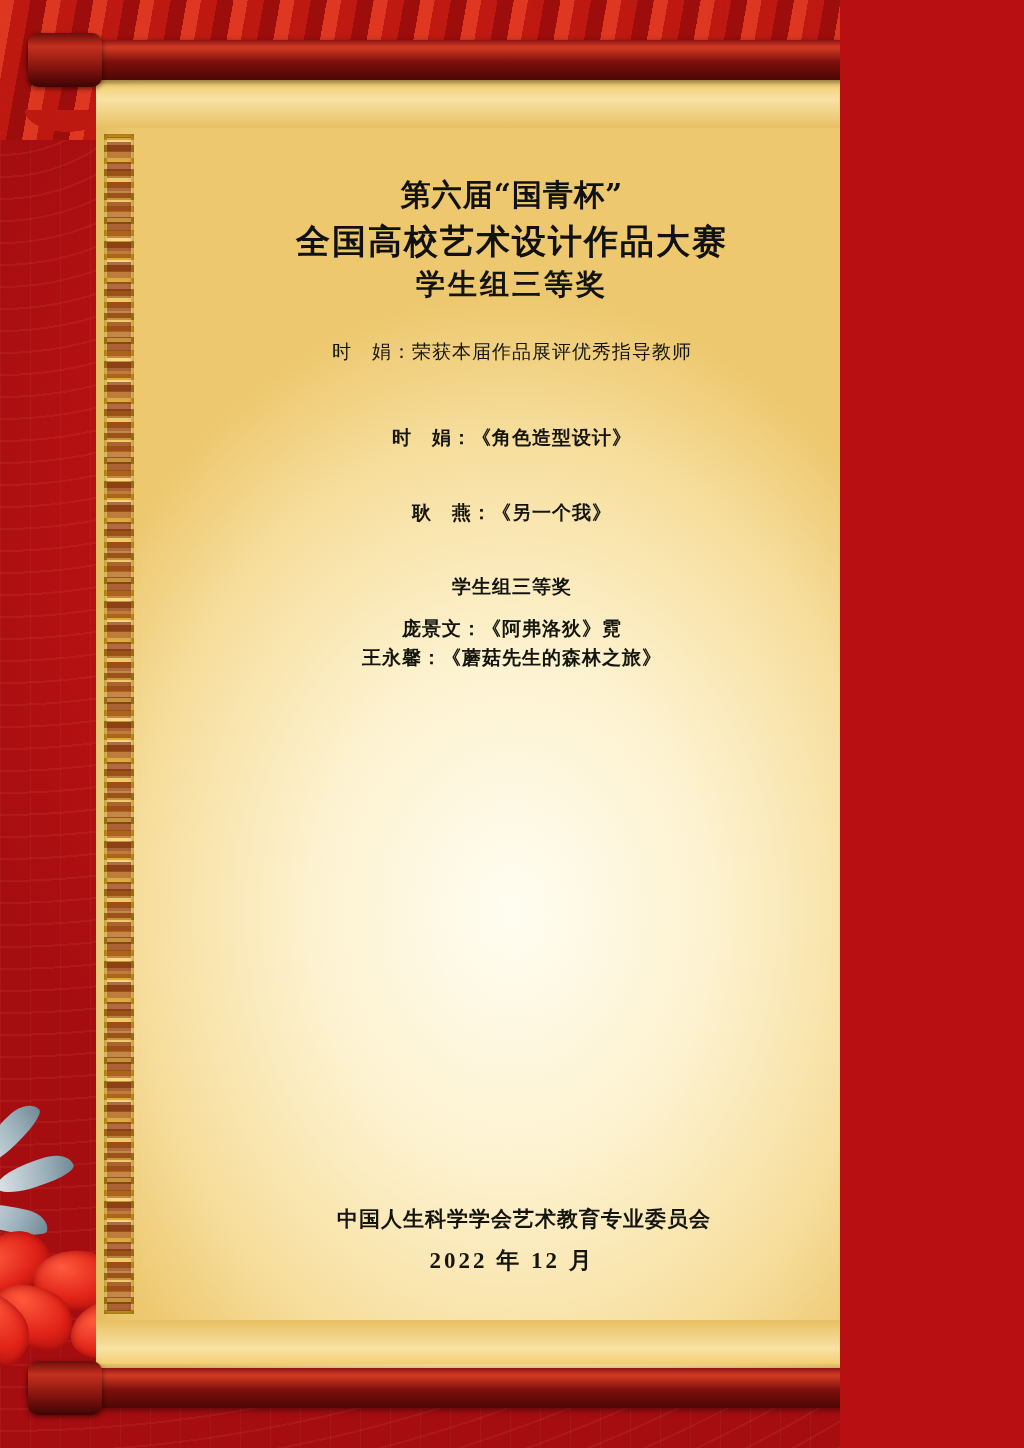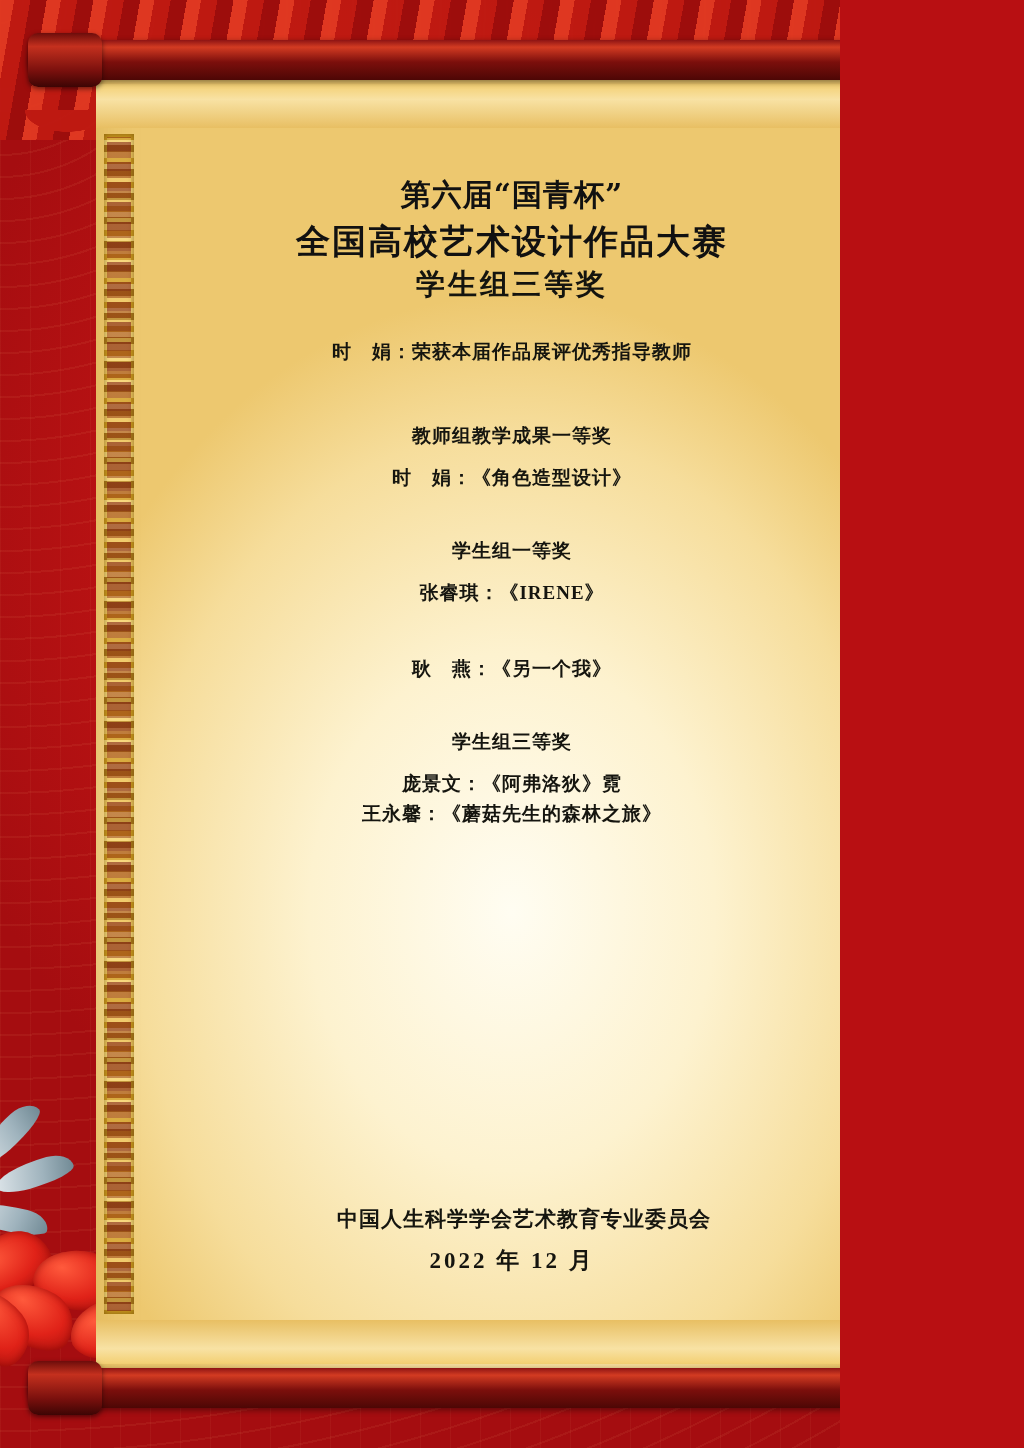--- a/index.html
+++ b/index.html
@@ -196,21 +196,21 @@
     font-family: "DejaVu Serif", "Liberation Serif", serif;
     font-weight: bold;
     font-size: 29px;
     letter-spacing: 3px;
     color: #14140f;
     margin-bottom: 34px;
   }
 
   .honor-line {
     font-size: 19px;
-    font-weight: bold;
+    font-weight: normal;
     letter-spacing: 1px;
     color: #15150f;
     margin-bottom: 58px;
   }
 
   .award-block { margin-bottom: 46px; }
   .award-title {
     font-size: 19px;
     font-weight: bold;
     letter-spacing: 1px;
@@ -294,28 +294,23 @@
           <div>第六届“国青杯”</div>
           <div class="line2">全国高校艺术设计作品大赛</div>
         </div>
 
 
         <div class="school">学生组三等奖</div>
 
         <div class="honor-line">时　娟：荣获本届作品展评优秀指导教师</div>
 
         <div class="award-block">
-          <div class="award-title">教师组教学成果一等奖</div>
           <div class="award-entry">时　娟：《角色造型设计》</div>
         </div>
 
-        <div class="award-block">
-          <div class="award-title">学生组一等奖</div>
-          <div class="award-entry">张睿琪：《IRENE》</div>
-        </div>
 
         <div class="award-block">
           <div class="award-entry">耿　燕：《另一个我》</div>
         </div>
 
         <div class="award-block">
           <div class="award-title">学生组三等奖</div>
           <div class="award-entry">庞景文：《阿弗洛狄》霓</div>
           <div class="award-entry">王永馨：《蘑菇先生的森林之旅》</div>
         </div>

